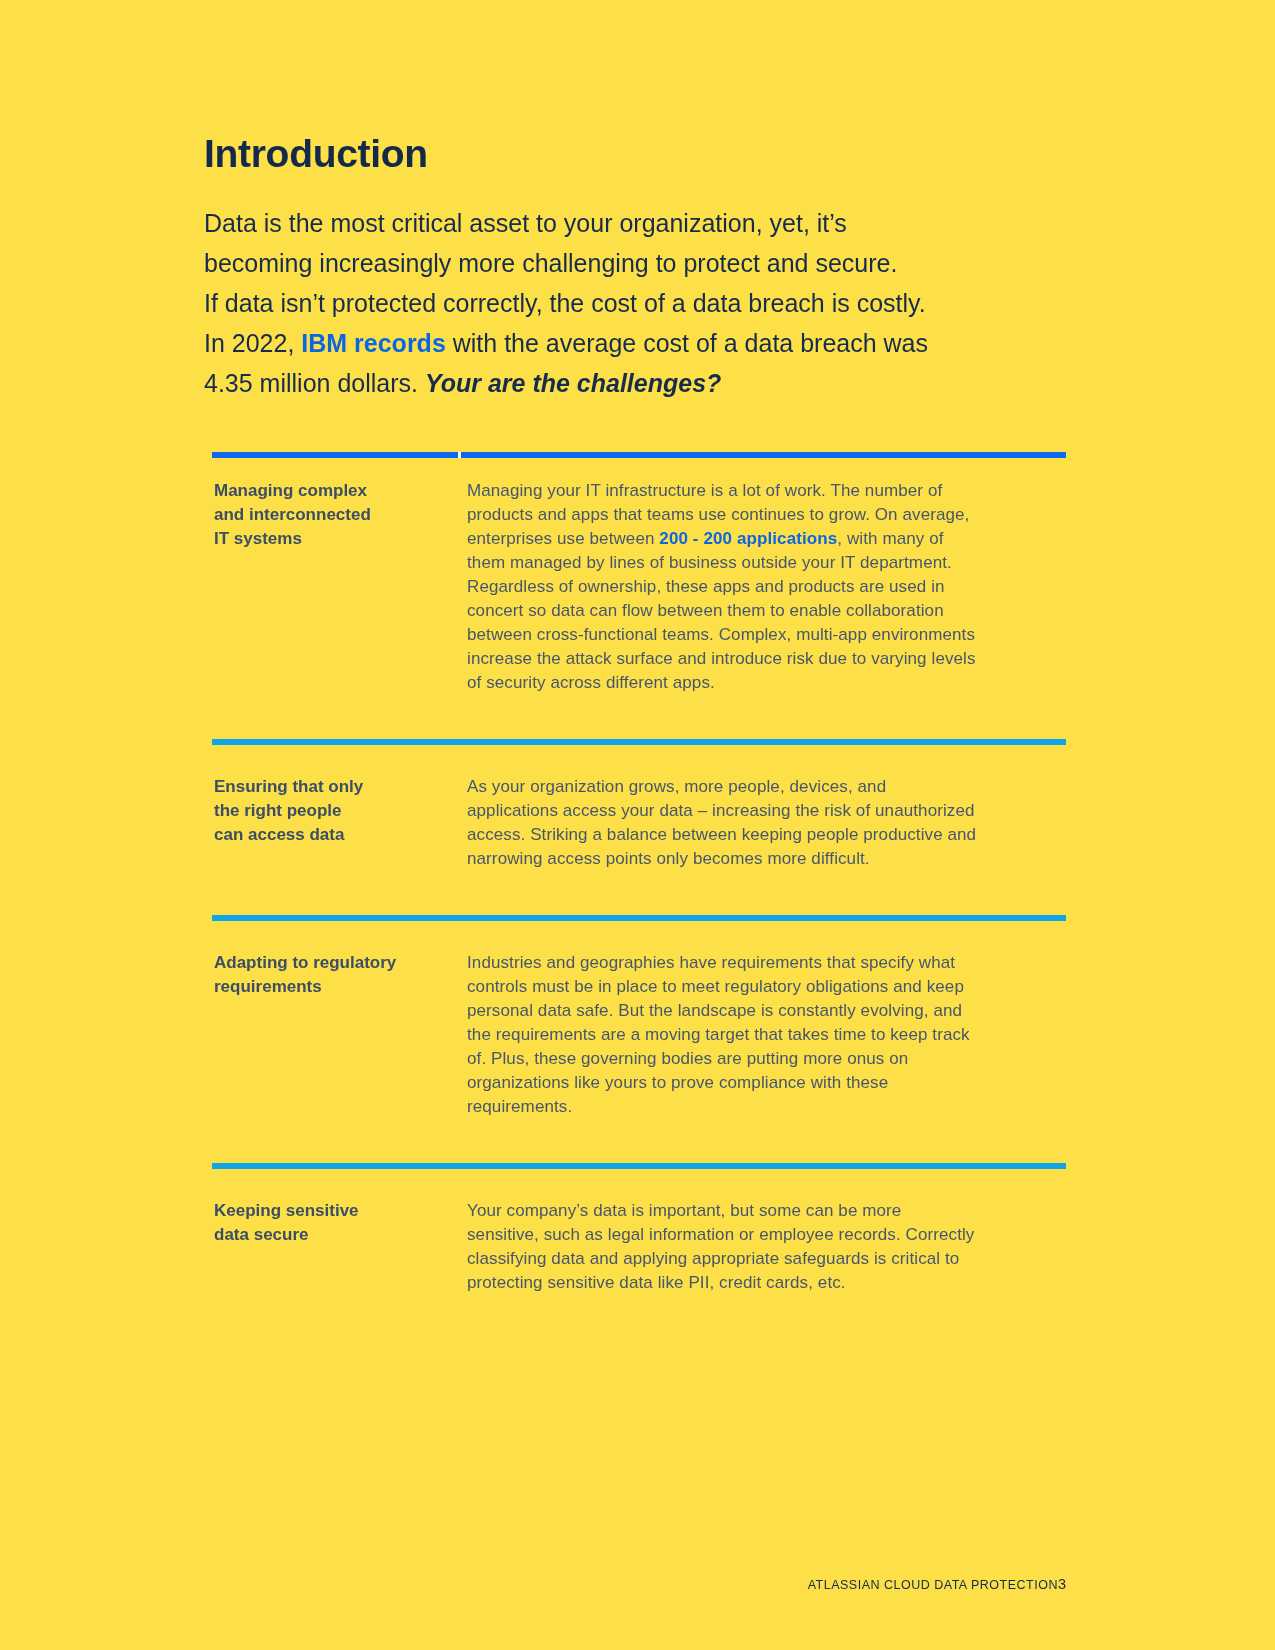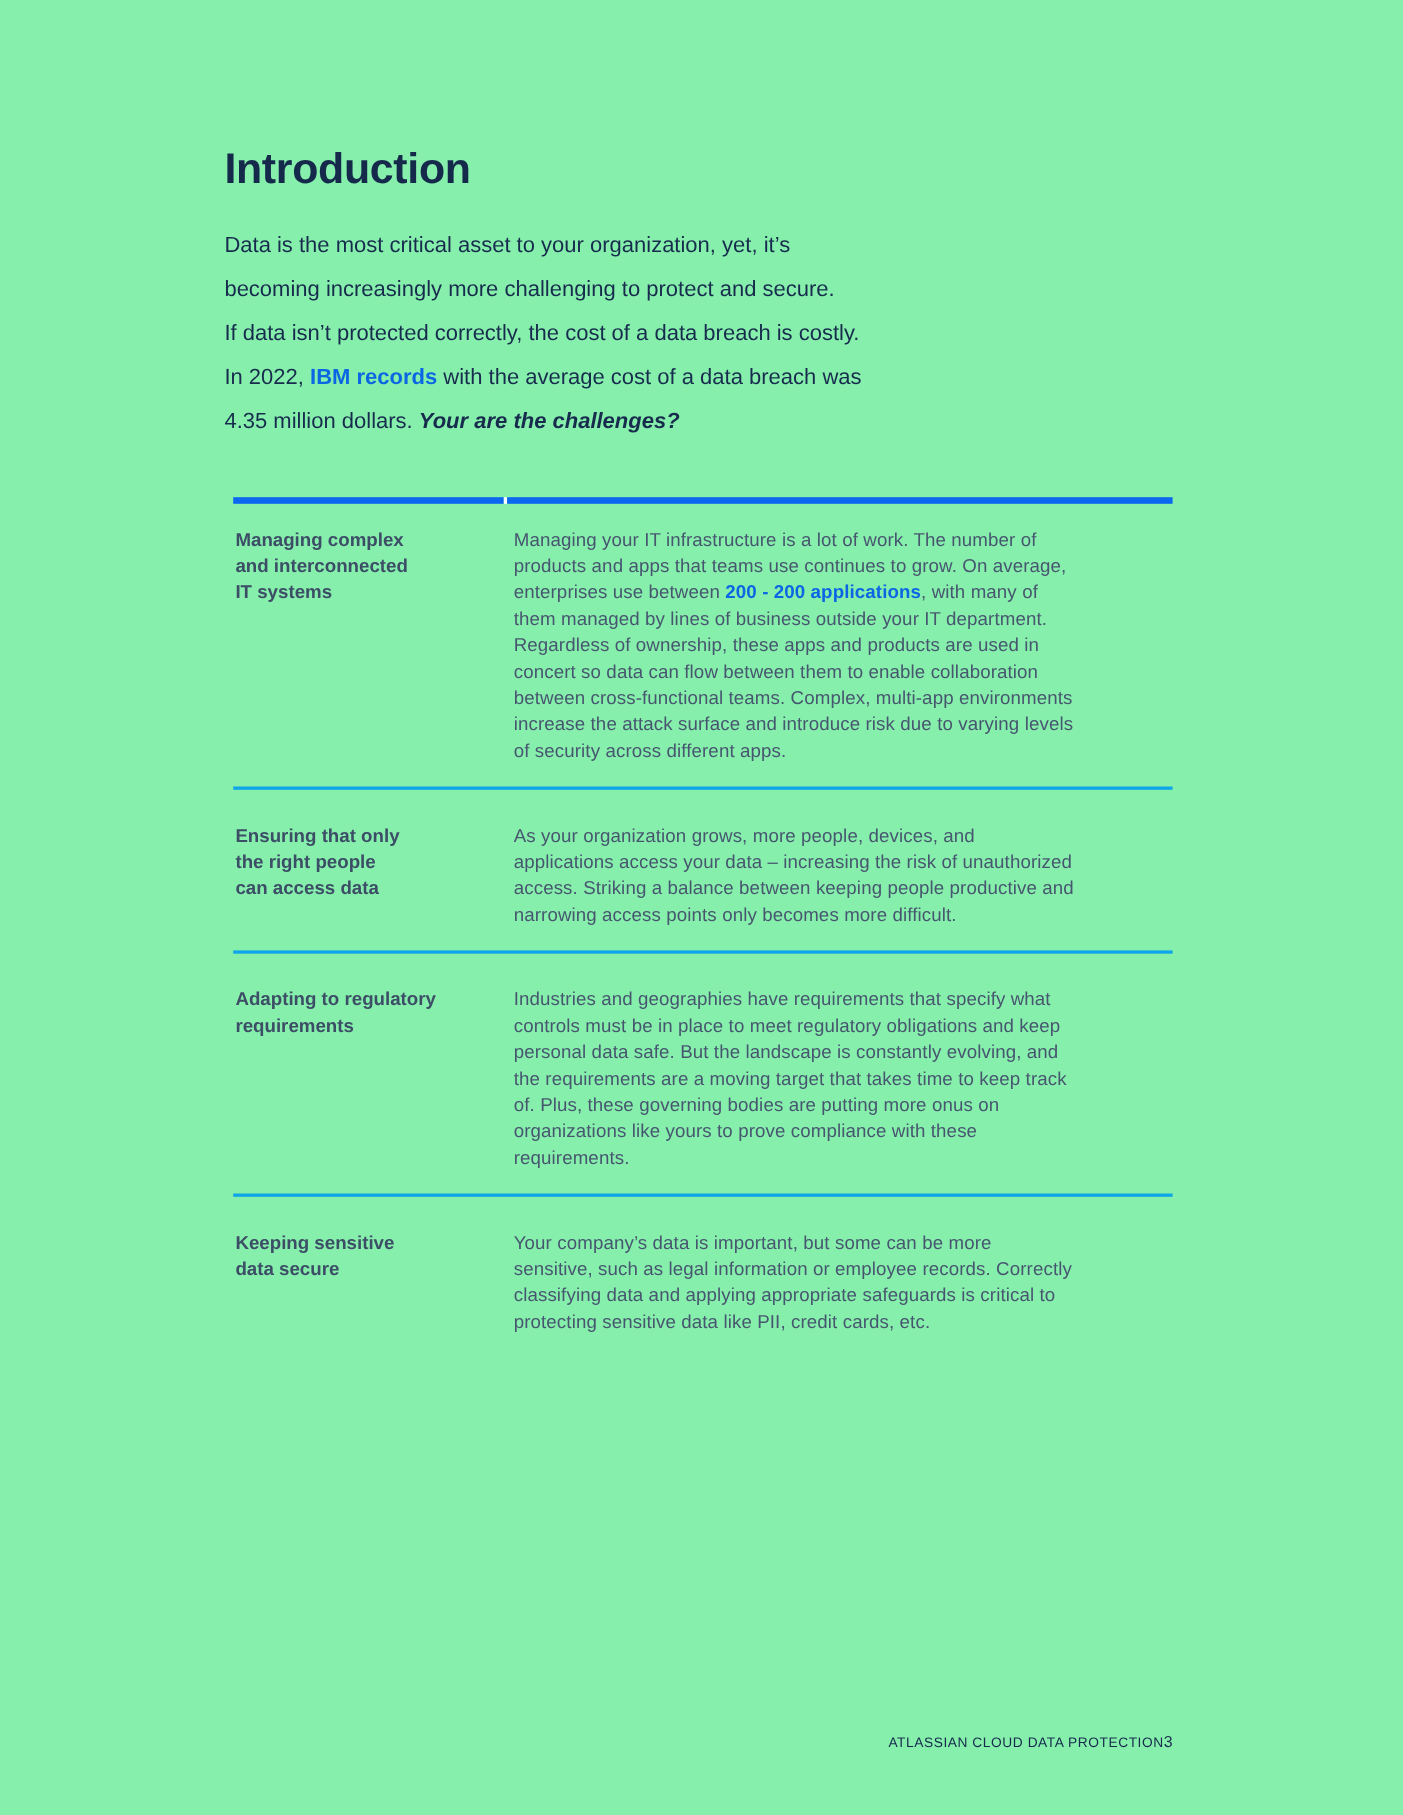--- a/index.html
+++ b/index.html
@@ -1,54 +1,54 @@
 <!DOCTYPE html>
 <html><head>
 <meta charset="utf-8">
 <style>
   html, body { margin:0; padding:0; background:#ffffff; }
   .page {
     position:relative;
     width:1275px; height:1650px;
-    background:#86efac;
+    background:#fde047;
     overflow:hidden;
     font-family:"Liberation Sans","DejaVu Sans",sans-serif;
     -webkit-font-smoothing:antialiased;
   }
   .page-title {
     margin:131px 0 0 204px;
     font-size:39px; line-height:46px;
     font-weight:700;
     letter-spacing:-0.3px;
     color:#15294B;
   }
   .intro {
     margin:26px 0 0 204px;
     width:840px;
-    font-size:20px; line-height:40px;
+    font-size:25px; line-height:40px;
     color:#172B4D;
   }
   .link { color:#0C66E4; font-weight:700; text-decoration:none; cursor:pointer; }
   .emphasis { font-weight:700; font-style:italic; }
 
   .challenges-table {
     margin:49px 209px 0 212px; 
   }
   .top-bar { display:flex; height:6px; }
   .top-bar .seg-left  { width:246px; background:#0B66F0; }
   .top-bar .seg-gap   { width:3px;  background:#ffffff; }
   .top-bar .seg-right { flex:1;     background:#0B66F0; }
 
   .trow {
     display:grid;
     grid-template-columns:249px 1fr;
     padding:30px 0 20px 0;
   }
   .trow.first { padding-top:21px; }
-  .trow + .trow { border-top:3px solid #0ea5e9; }
+  .trow + .trow { border-top:6px solid #0ea5e9;margin-top:24px; }
 
   .row-title {
     padding-left:2px;
     font-size:17px; line-height:24px;
     font-weight:700;
     color:#3C4D66;
   }
   .row-body {
     padding-left:6px;
     max-width:510px;

